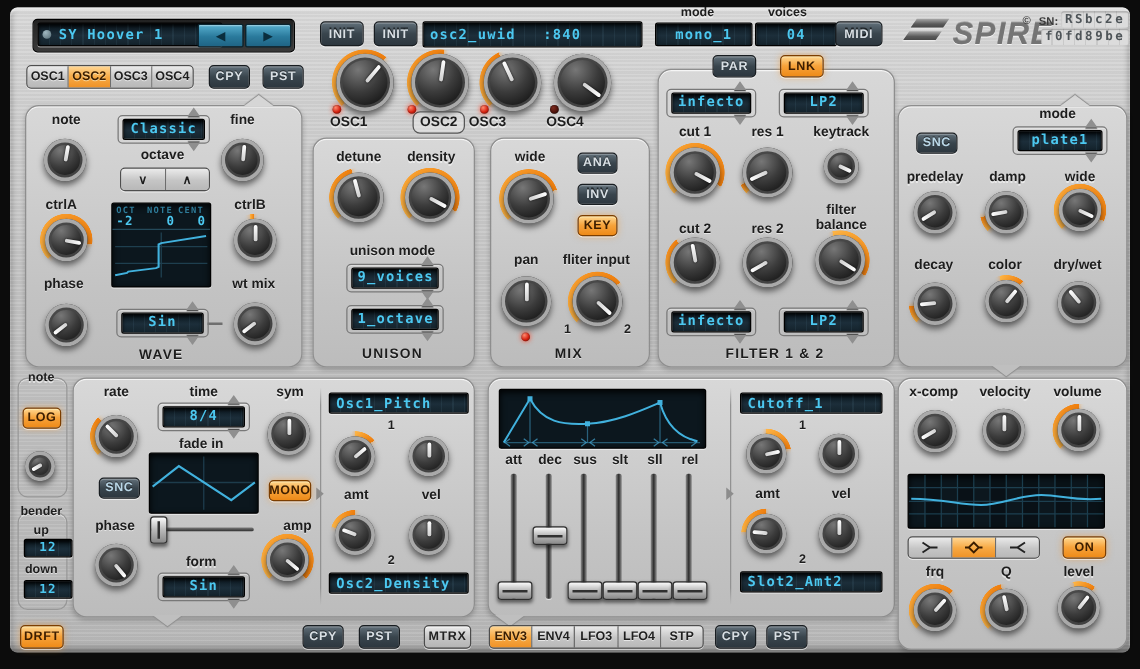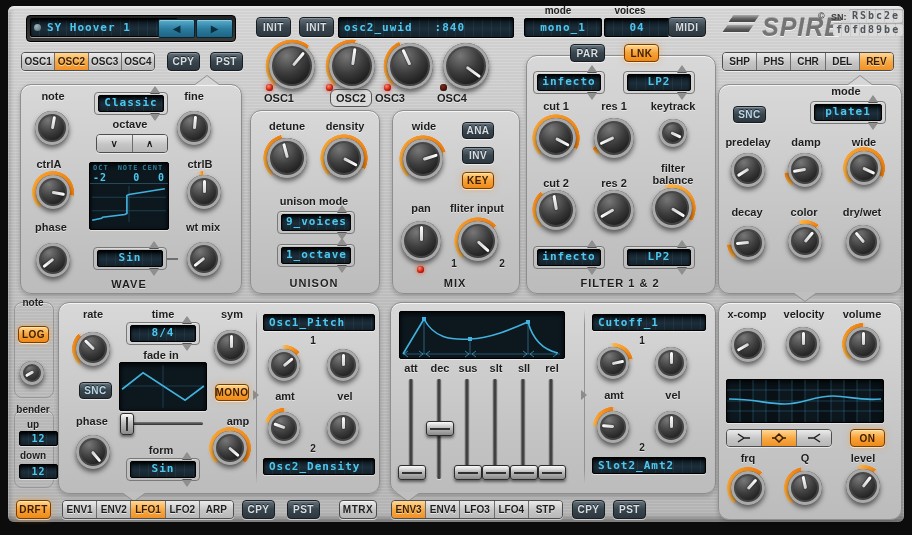--- a/index.html
+++ b/index.html
@@ -383,27 +383,20 @@
       <span class="val">infecto</span>
       <span class="dn"></span>
     </div>
   <div class="dd" style="left:623px;top:246px;width:64px">
       <span class="up"></span>
       <span class="val">LP2</span>
       <span class="dn"></span>
     </div>
   <div class="lbl sec" style="left:620px;top:277px">FILTER 1 &amp; 2</div>
 
-  <div class="tabs" style="left:722px;top:52px;width:170px;height:17px">
-    <div class="tab">SHP</div>
-    <div class="tab">PHS</div>
-    <div class="tab">CHR</div>
-    <div class="tab">DEL</div>
-    <div class="tab on">REV</div>
-  </div>
   <div class="notch-up" style="left:848px;top:76px"></div>
   <div class="panel" style="left:718px;top:84px;width:182px;height:208px"></div>
   <div class="btn bd snc" style="left:733px;top:106px;width:31px;height:15px">
       <span>SNC</span>
     </div>
   <div class="lbl" style="left:846px;top:85px">mode</div>
   <div class="dd" style="left:810px;top:101px;width:68px">
       <span class="up"></span>
       <span class="val">plate1</span>
       <span class="dn"></span>
@@ -690,27 +683,20 @@
     </div>
   <div class="knob k44" style="left:841px;top:464px;--rot:38deg;--a0:-12deg;--a1:38deg">
       <i class="arc"></i>
       <i class="cap"></i>
       <i class="ptr"></i>
     </div>
 
   <div class="btn bo" style="left:16px;top:500px;width:33px;height:17px">
       <span>DRFT</span>
     </div>
-  <div class="tabs" style="left:62px;top:500px;width:170px;height:17px">
-    <div class="tab">ENV1</div>
-    <div class="tab">ENV2</div>
-    <div class="tab on">LFO1</div>
-    <div class="tab">LFO2</div>
-    <div class="tab">ARP</div>
-  </div>
   <div class="btn bd" style="left:242px;top:500px;width:31px;height:17px">
       <span>CPY</span>
     </div>
   <div class="btn bd" style="left:287px;top:500px;width:31px;height:17px">
       <span>PST</span>
     </div>
   <div class="btn bl" style="left:339px;top:500px;width:36px;height:17px">
       <span>MTRX</span>
     </div>
   <div class="tabs" style="left:391px;top:500px;width:170px;height:17px">

